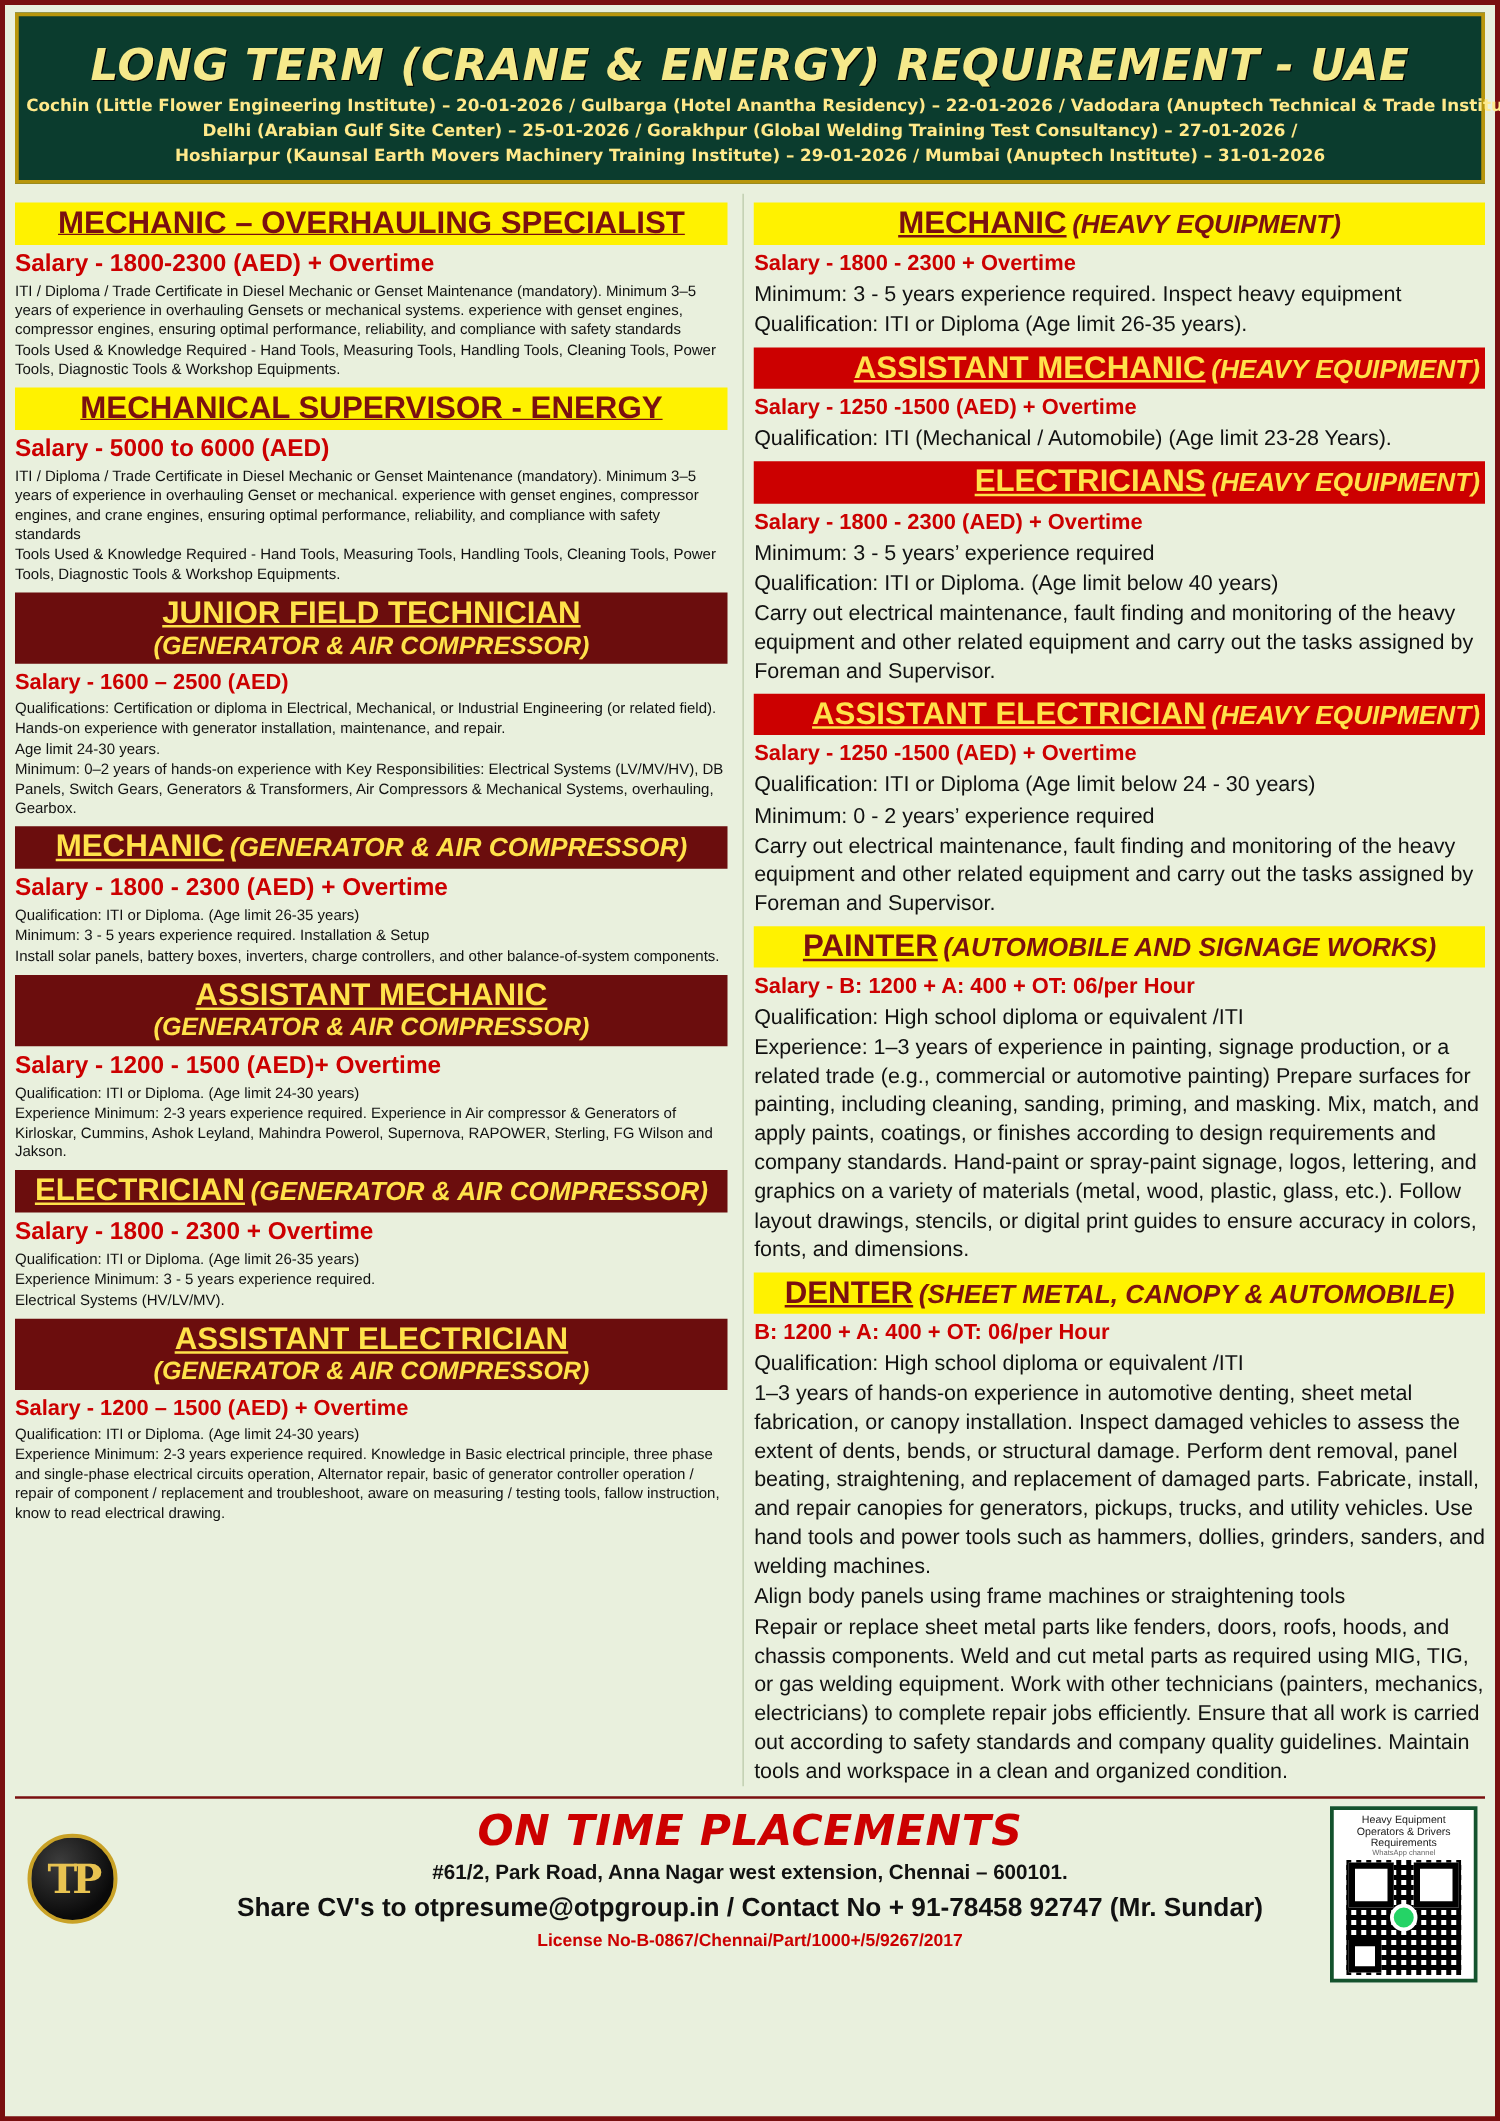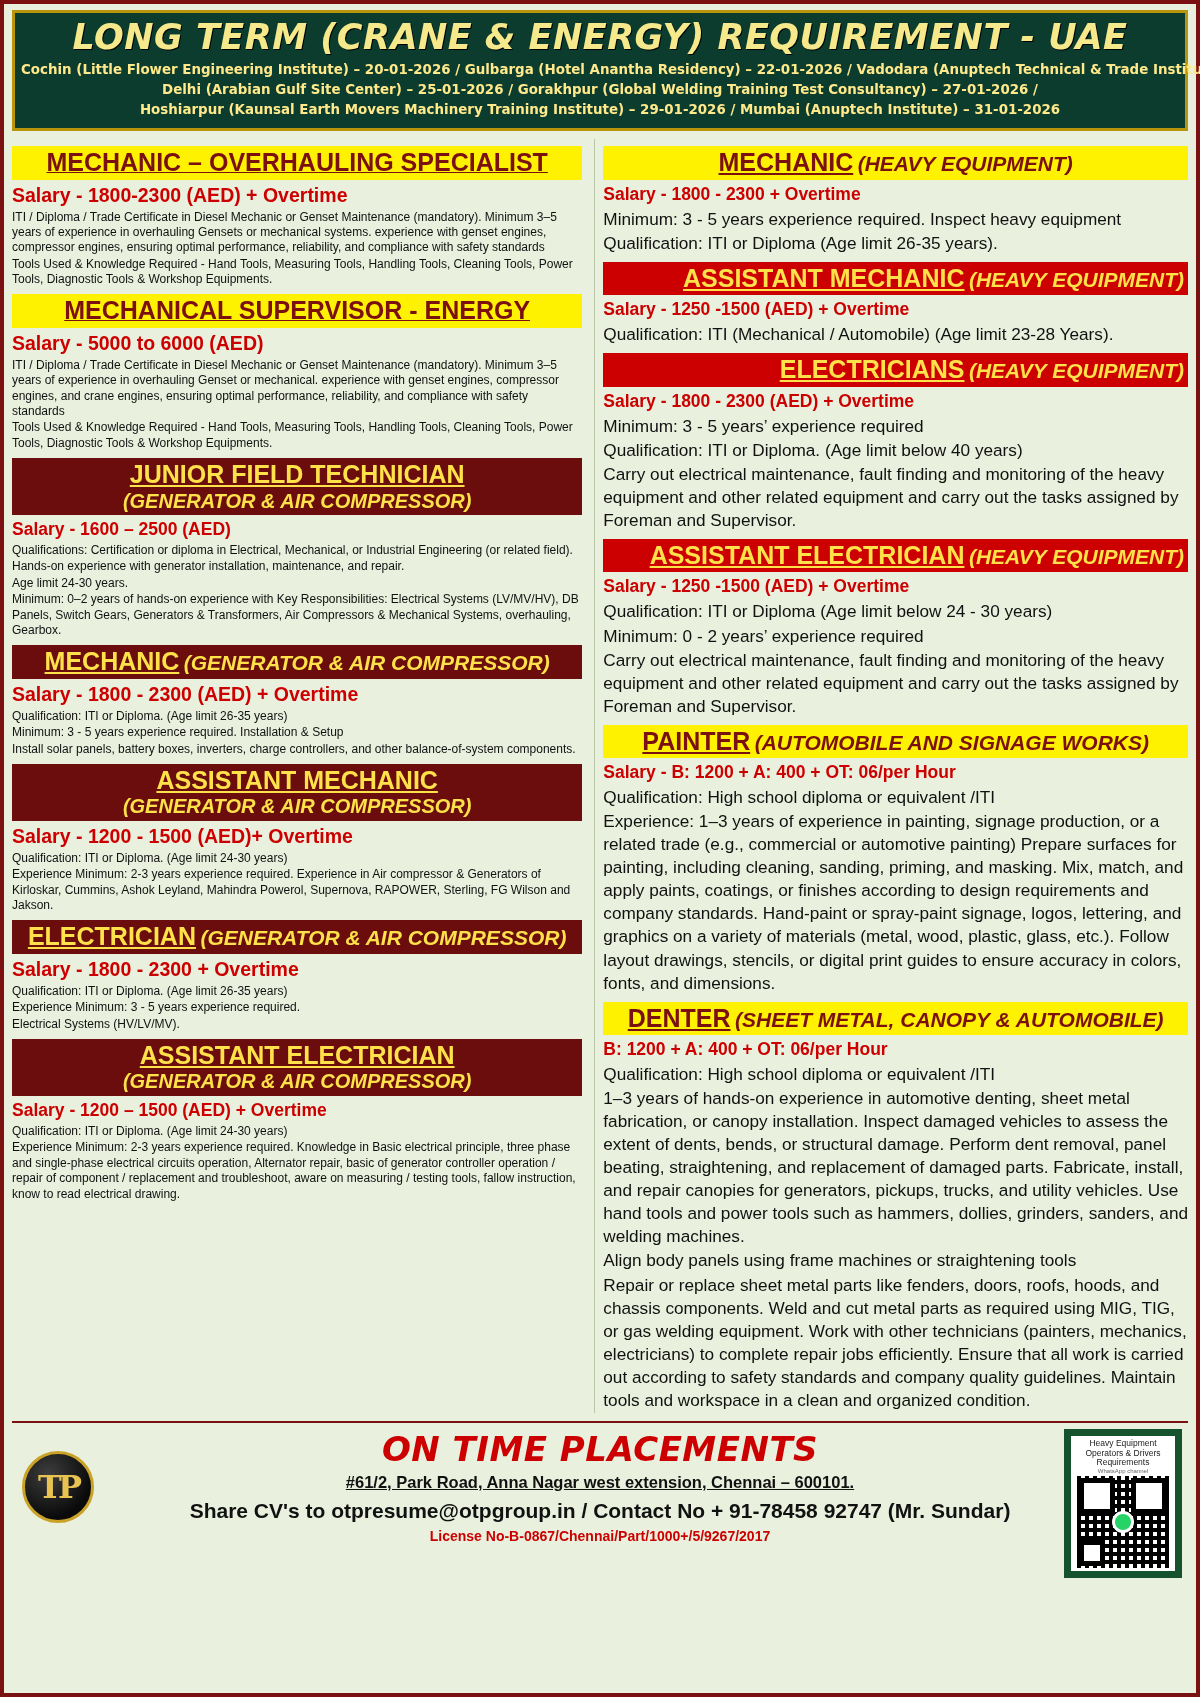--- a/index.html
+++ b/index.html
@@ -18,21 +18,21 @@
     background: #e9f0dd;
     border: 4px solid #7a1010;
     padding: 6px 8px 4px 8px;
     position: relative;
   }
 
   
   .header-band {
     background: #0b3c2e;
     border: 3px solid #b8960c;
-    padding: 4px 6px 8px 6px;
+    padding: 20px 6px 8px 6px;
     text-align: center;
   }
   .header-title {
     font-family: "DejaVu Sans", sans-serif;
     font-weight: bold;
     font-style: italic;
     font-size: 35px;
     color: #f5e98b;
     letter-spacing: .5px;
     line-height: 1.05;
@@ -107,26 +107,26 @@
   }
   .footer-logo .mono {
     font-family: "DejaVu Serif", serif;
     color: #e8c351; font-size: 32px; font-weight: bold; letter-spacing: -4px;
   }
   .company {
     font-family: "DejaVu Sans", sans-serif;
     font-weight: bold; font-style: italic;
     font-size: 34px; color: #cc0000; letter-spacing: .5px;
   }
-  .addr { font-size: 16.5px; font-weight: bold; color: #111; margin-top: 4px; text-decoration: underline; }
+  .addr { font-size: 16.5px; font-weight: bold; color: #111; margin-top: 4px; }
   .contact { font-size: 21px; font-weight: bold; color: #111; margin-top: 7px; }
   .license { font-size: 14px; font-weight: bold; color: #cc0000; margin-top: 5px; }
   .qr-box {
     position: absolute; right: 6px; top: 6px;
-    width: 118px; background: #fff; border: 7px solid #14532d;
+    width: 118px; background: #fff; border: 3px solid #14532d;
     padding: 3px; text-align: center;
   }
   .qr-box .qr-t1 { font-size: 8.5px; color: #222; line-height:1.15; }
   .qr-box .qr-t2 { font-size: 6px; color: #666; margin-bottom: 2px; }
   .qr {
     width: 92px; height: 92px; margin: 0 auto;
     background-color:#fff;
     background-image:
       repeating-linear-gradient(90deg,#000 0 4px,transparent 4px 8px),
       repeating-linear-gradient(0deg,#000 0 4px,transparent 4px 8px);

